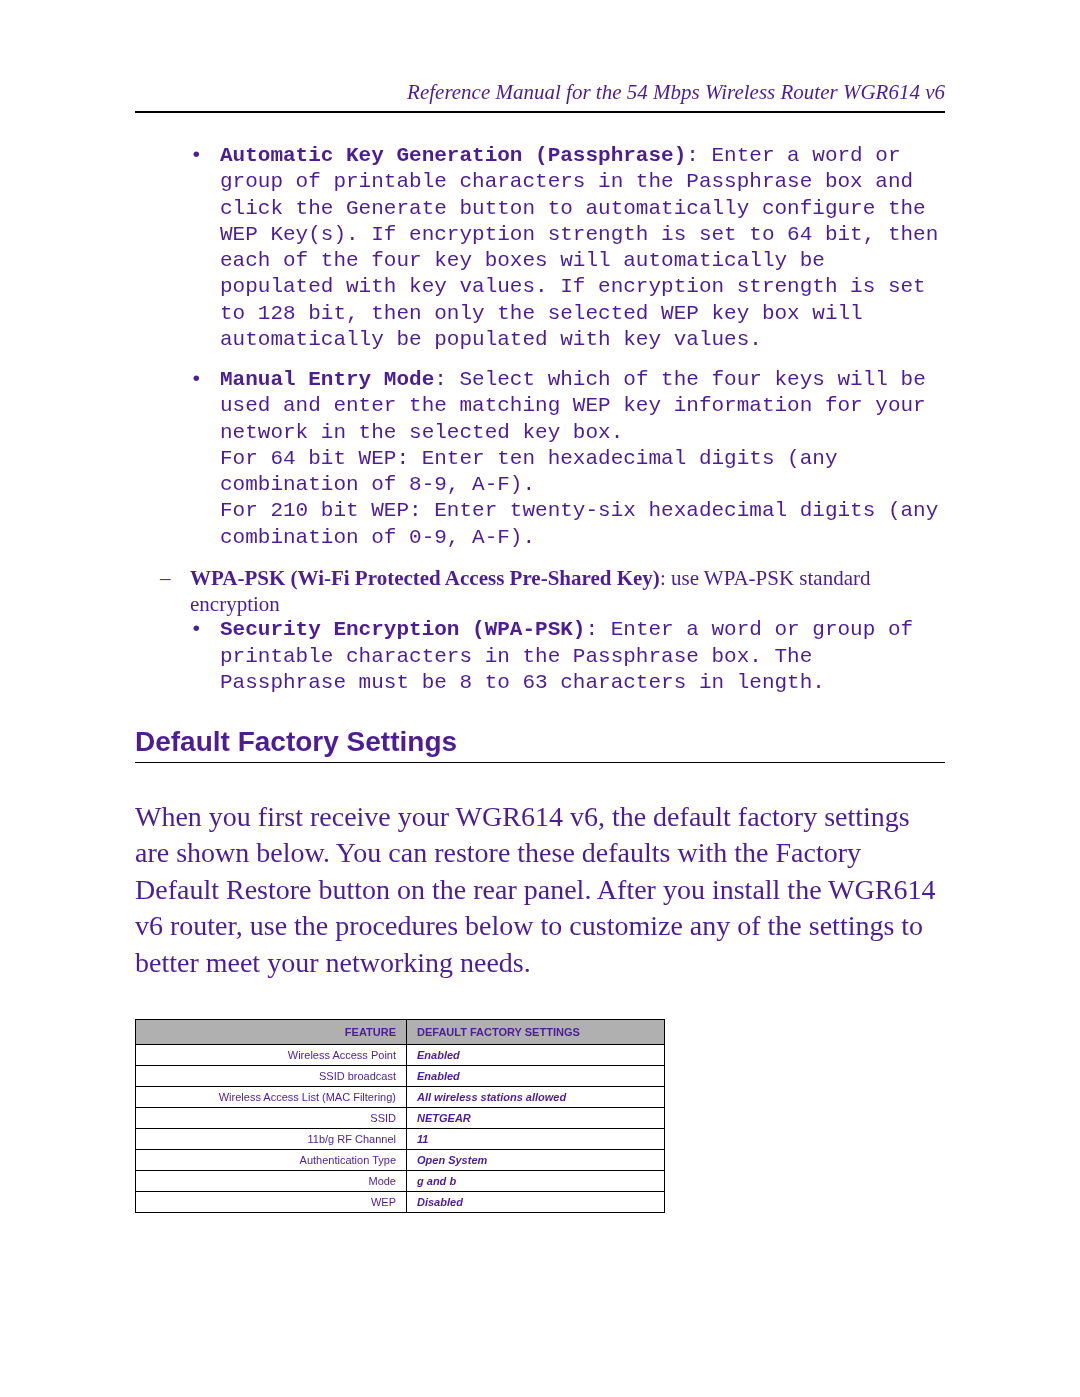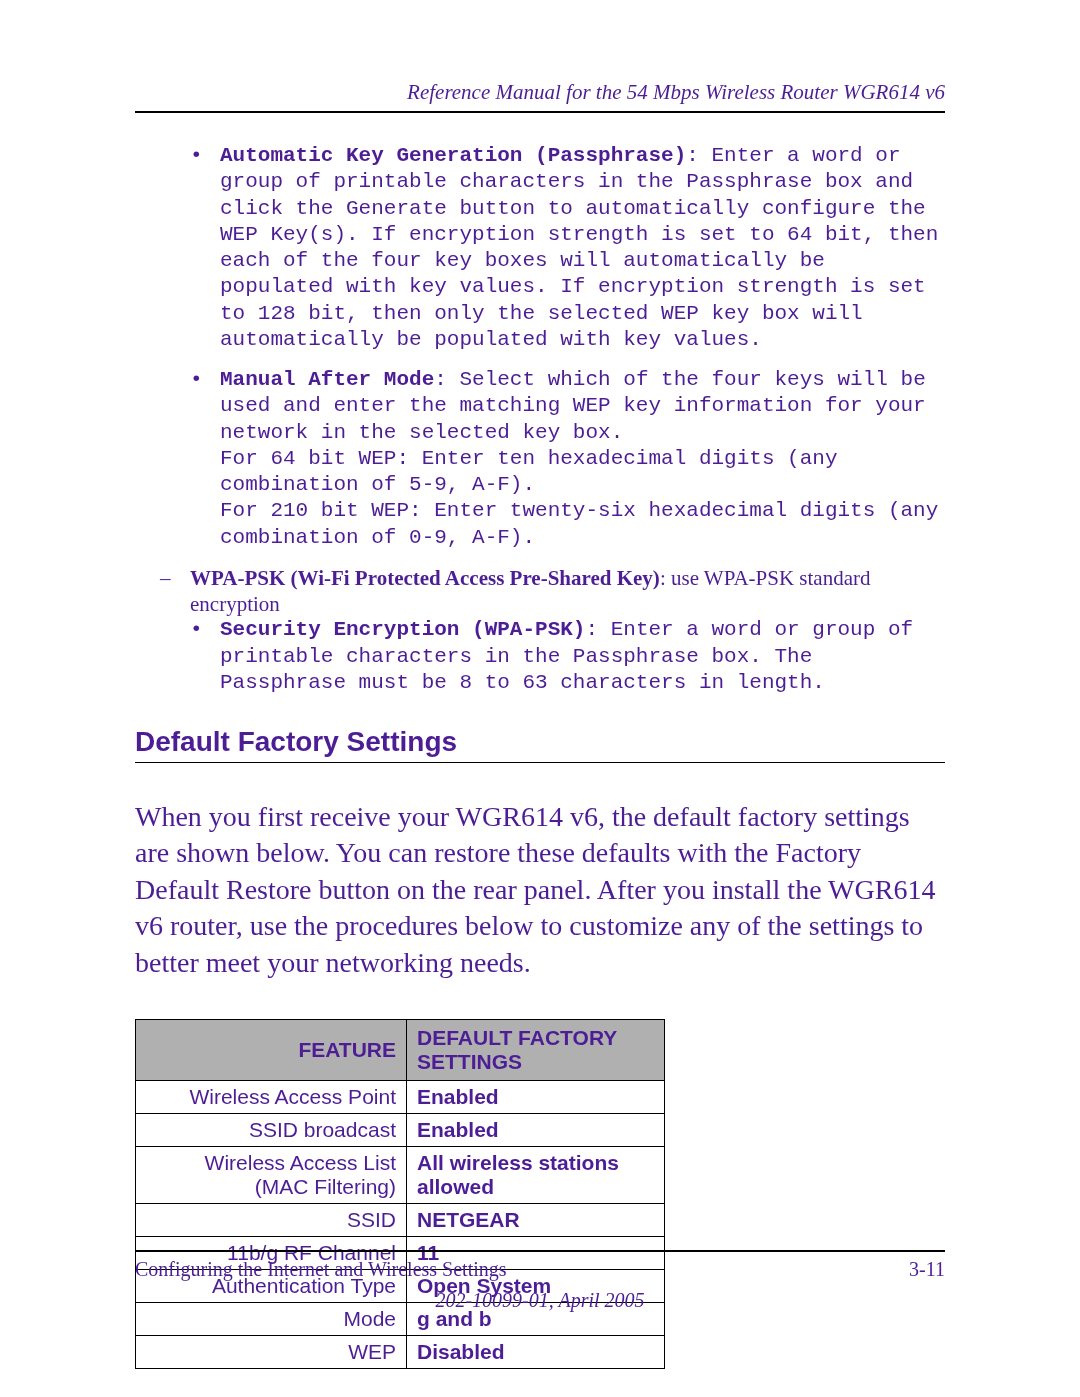--- a/index.html
+++ b/index.html
@@ -75,21 +75,21 @@
   }
   p.body {
     font-size: 28px;
     line-height: 1.3;
     margin: 0 0 38px 0;
   }
   table.settings {
     border-collapse: collapse;
     width: 530px;
     font-family: Arial, Helvetica, sans-serif;
-    font-size: 21px;
+    font-size: 11px;
   }
   table.settings th {
     background: #b0b0b0;
     font-weight: bold;
     padding: 6px 10px;
     border: 1.5px solid #000;
     text-align: left;
   }
   table.settings th.feat {
     text-align: right;
@@ -97,20 +97,21 @@
   }
   table.settings td {
     border: 1.5px solid #000;
     padding: 4px 10px;
   }
   table.settings td.feat {
     text-align: right;
   }
   table.settings td.val {
     font-weight: bold;
+    font-style: italic;
   }
   .footer {
     position: absolute;
     left: 135px;
     right: 135px;
     bottom: 85px;
   }
   .footer-rule {
     border: none;
     border-bottom: 2px solid #000;
@@ -133,22 +134,22 @@
 
 <div class="page">
 
   <div class="header-line">Reference Manual for the 54 Mbps Wireless Router WGR614 v6</div>
 
   <ul class="level2">
     <li>
       <span class="b">Automatic Key Generation (Passphrase)</span><span>: Enter a word or group of printable characters in the Passphrase box and click the Generate button to automatically configure the WEP Key(s). If encryption strength is set to 64 bit, then each of the four key boxes will automatically be populated with key values. If encryption strength is set to 128 bit, then only the selected WEP key box will automatically be populated with key values.</span>
     </li>
     <li>
-      <span class="b">Manual After Mode</span><span>: Select which of the four keys will be used and enter the matching WEP key information for your network in the selected key box.</span><br>
-      <span>For 64 bit WEP: Enter ten hexadecimal digits (any combination of 5-9, A-F).</span><br>
+      <span class="b">Manual Entry Mode</span><span>: Select which of the four keys will be used and enter the matching WEP key information for your network in the selected key box.</span><br>
+      <span>For 64 bit WEP: Enter ten hexadecimal digits (any combination of 8-9, A-F).</span><br>
       <span>For 210 bit WEP: Enter twenty-six hexadecimal digits (any combination of 0-9, A-F).</span>
     </li>
   </ul>
 
   <ul class="level1">
     <li>
       <span class="b">WPA-PSK (Wi-Fi Protected Access Pre-Shared Key)</span><span>: use WPA-PSK standard encryption</span>
       <ul class="level2" style="margin-left:0; ">
         <li>
           <span class="b">Security Encryption (WPA-PSK)</span><span>: Enter a word or group of printable characters in the Passphrase box. The Passphrase must be 8 to 63 characters in length.</span>
@@ -198,22 +199,14 @@
           <td class="feat">Mode</td>
           <td class="val">g and b</td>
         </tr>
       <tr>
           <td class="feat">WEP</td>
           <td class="val">Disabled</td>
         </tr>
     </tbody>
   </table>
 
-  <div class="footer">
-    <hr class="footer-rule">
-    <div class="footer-row">
-      <span>Configuring the Internet and Wireless Settings</span>
-      <span>3-11</span>
-    </div>
-    <div class="footer-doc">202-10099-01, April 2005</div>
-  </div>
 
 </div>
 
 </body></html>

